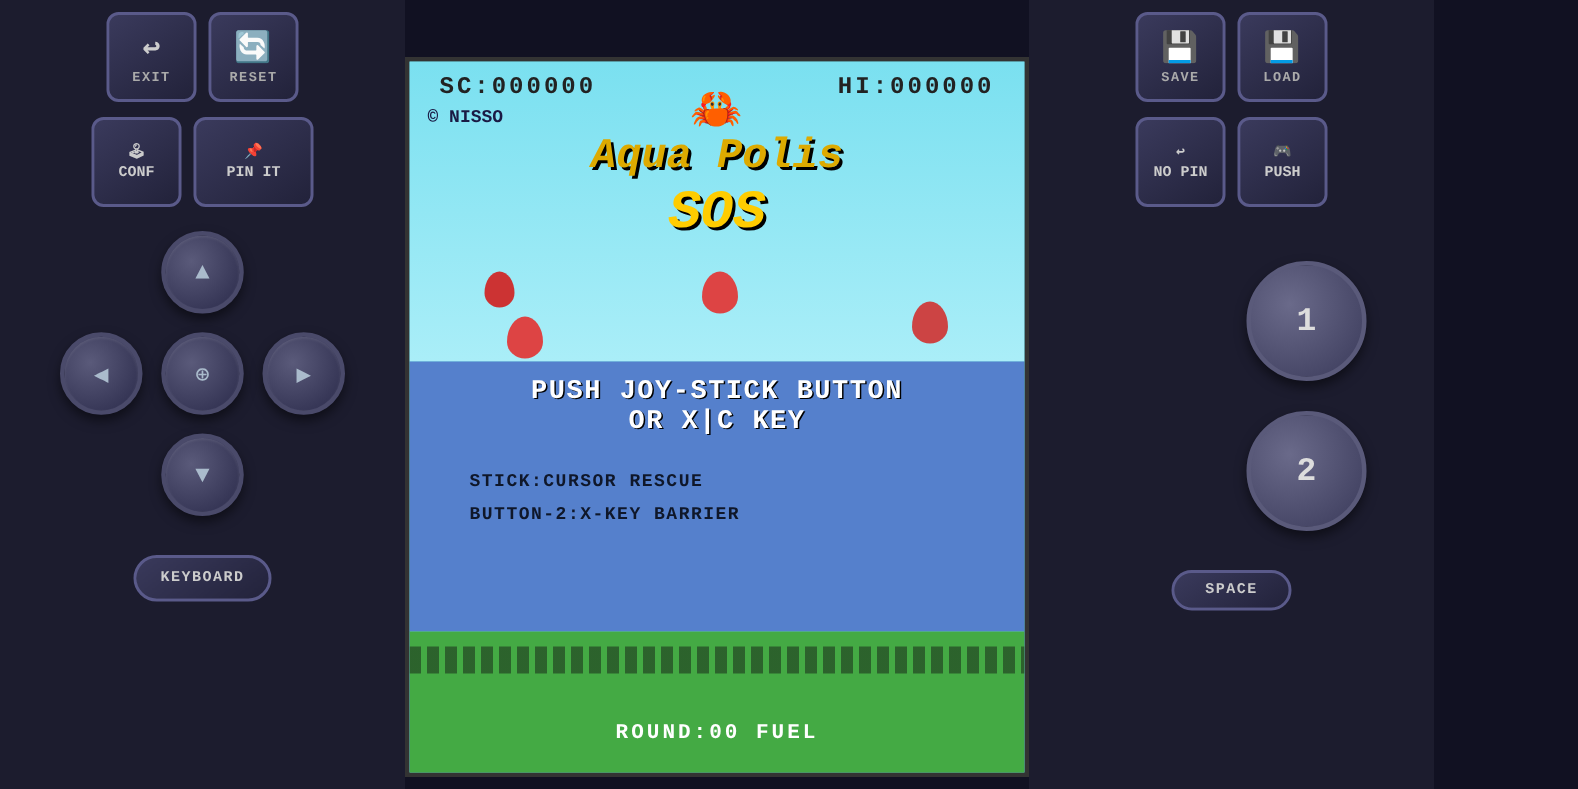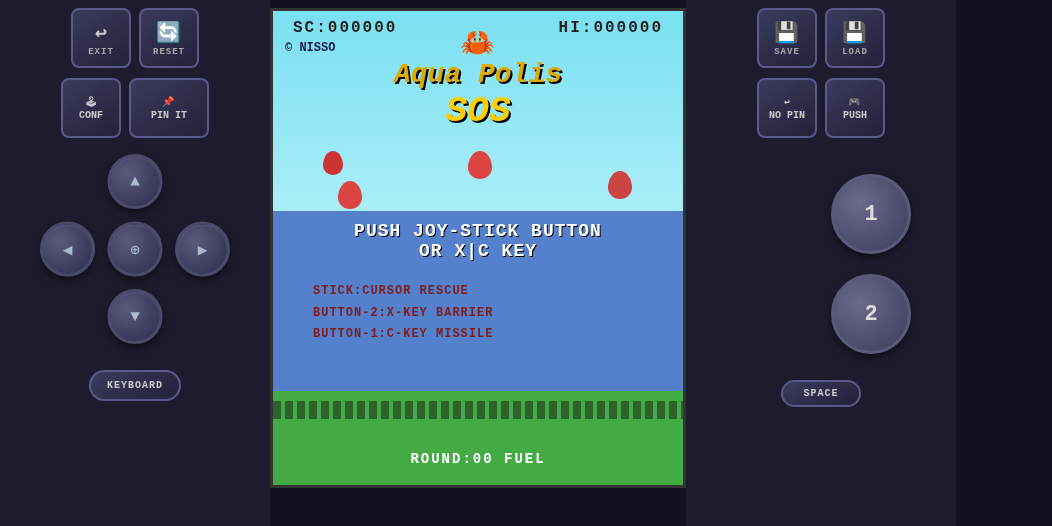--- a/index.html
+++ b/index.html
@@ -168,21 +168,21 @@
       margin-top: 10px;
       letter-spacing: 1px;
     }
 
     
     .game-screen-container {
       width: 416px;
       height: 510px;
       flex-shrink: 0;
       display: flex;
-      align-items: flex-start;
+      align-items: flex-end;
       justify-content: center;
     }
 
     .game-screen {
       width: 512px;
       height: 480px;
       background: #6ad4e0;
       position: relative;
       overflow: hidden;
       border: 3px solid #333;
@@ -291,21 +291,21 @@
       letter-spacing: 1px;
       text-shadow: 1px 1px 0 #000;
     }
 
     .game-controls-info {
       position: absolute;
       top: 270px;
       left: 0; right: 0;
       text-align: left;
       padding: 0 40px;
-      color: #7f1d1d;
+      color: #0f172a;
       font-size: 12px;
       font-weight: bold;
       line-height: 1.8;
       letter-spacing: 1px;
     }
 
     .game-round-fuel {
       position: absolute;
       bottom: 18px;
       left: 50%;
@@ -490,21 +490,20 @@
       </div>
 
       <div class="game-instructions">
         <div>PUSH JOY-STICK BUTTON</div>
         <div>OR  X|C KEY</div>
       </div>
 
       <div class="game-controls-info">
         <div>STICK:CURSOR   RESCUE</div>
         <div>BUTTON-2:X-KEY BARRIER</div>
-        <div>BUTTON-1:C-KEY MISSILE</div>
       </div>
 
       <div class="game-round-fuel">ROUND:00  FUEL</div>
     </div>
   </div>
 
   <div class="right-panel">
     <div class="right-top-row">
       <div class="ctrl-btn">
         <span class="icon">💾</span>

